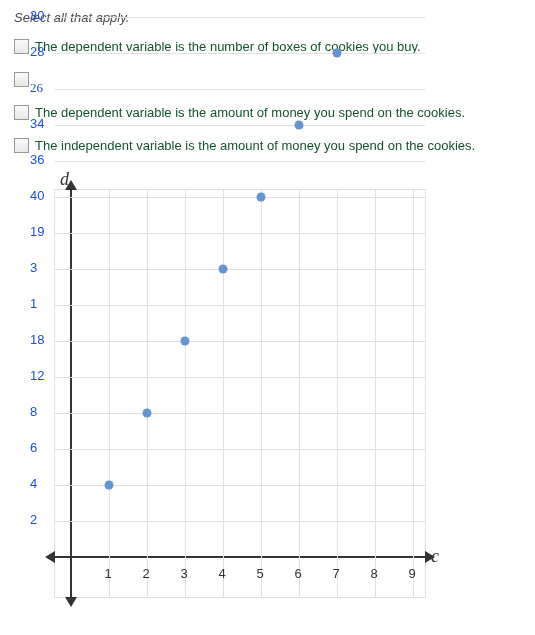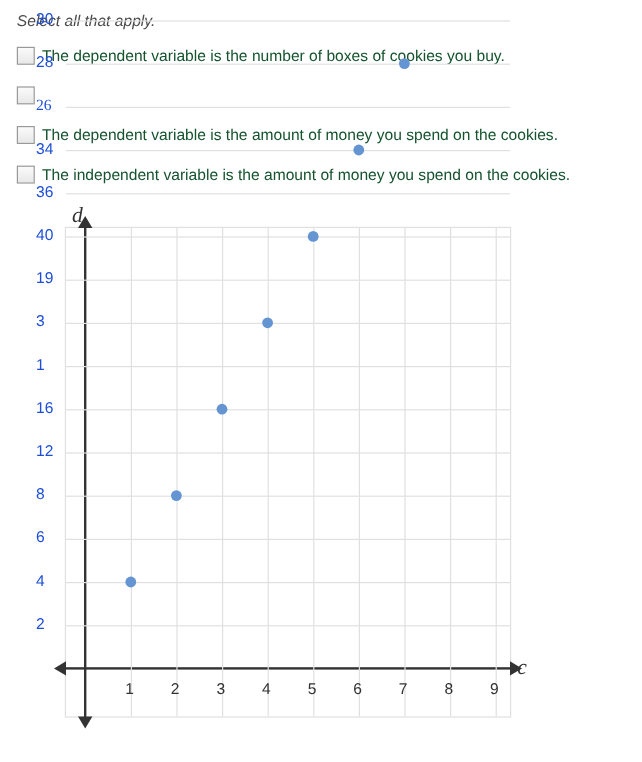--- a/index.html
+++ b/index.html
@@ -213,21 +213,21 @@
       <div class="dot" style="left: 168px; top: 79px;"></div>
       <div class="dot" style="left: 206px; top: 7px;"></div>
       <div class="dot" style="left: 244px; top: -65px;"></div>
       <div class="dot" style="left: 282px; top: -137px;"></div>
     </div>
 <div class="tick-y" style="top: 341px;">2</div>
     <div class="tick-y" style="top: 305px;">4</div>
     <div class="tick-y" style="top: 269px;">6</div>
     <div class="tick-y" style="top: 233px;">8</div>
     <div class="tick-y" style="top: 197px;">12</div>
-    <div class="tick-y" style="top: 161px;">16</div>
+    <div class="tick-y" style="top: 161px;">18</div>
     <div class="tick-y" style="top: 125px;">1</div>
     <div class="tick-y" style="top: 89px;">3</div>
     <div class="tick-y" style="top: 53px;">19</div>
     <div class="tick-y" style="top: 17px;">40</div>
     <div class="tick-y" style="top: -19px;">36</div>
     <div class="tick-y" style="top: -55px;">34</div>
     <div class="tick-y" style="top: -91px; font-family: Liberation Serif, serif;">26</div>
     <div class="tick-y" style="top: -127px;">28</div>
     <div class="tick-y" style="top: -163px;">30</div>
     <div class="tick-x" style="left: 84px;">1</div>

